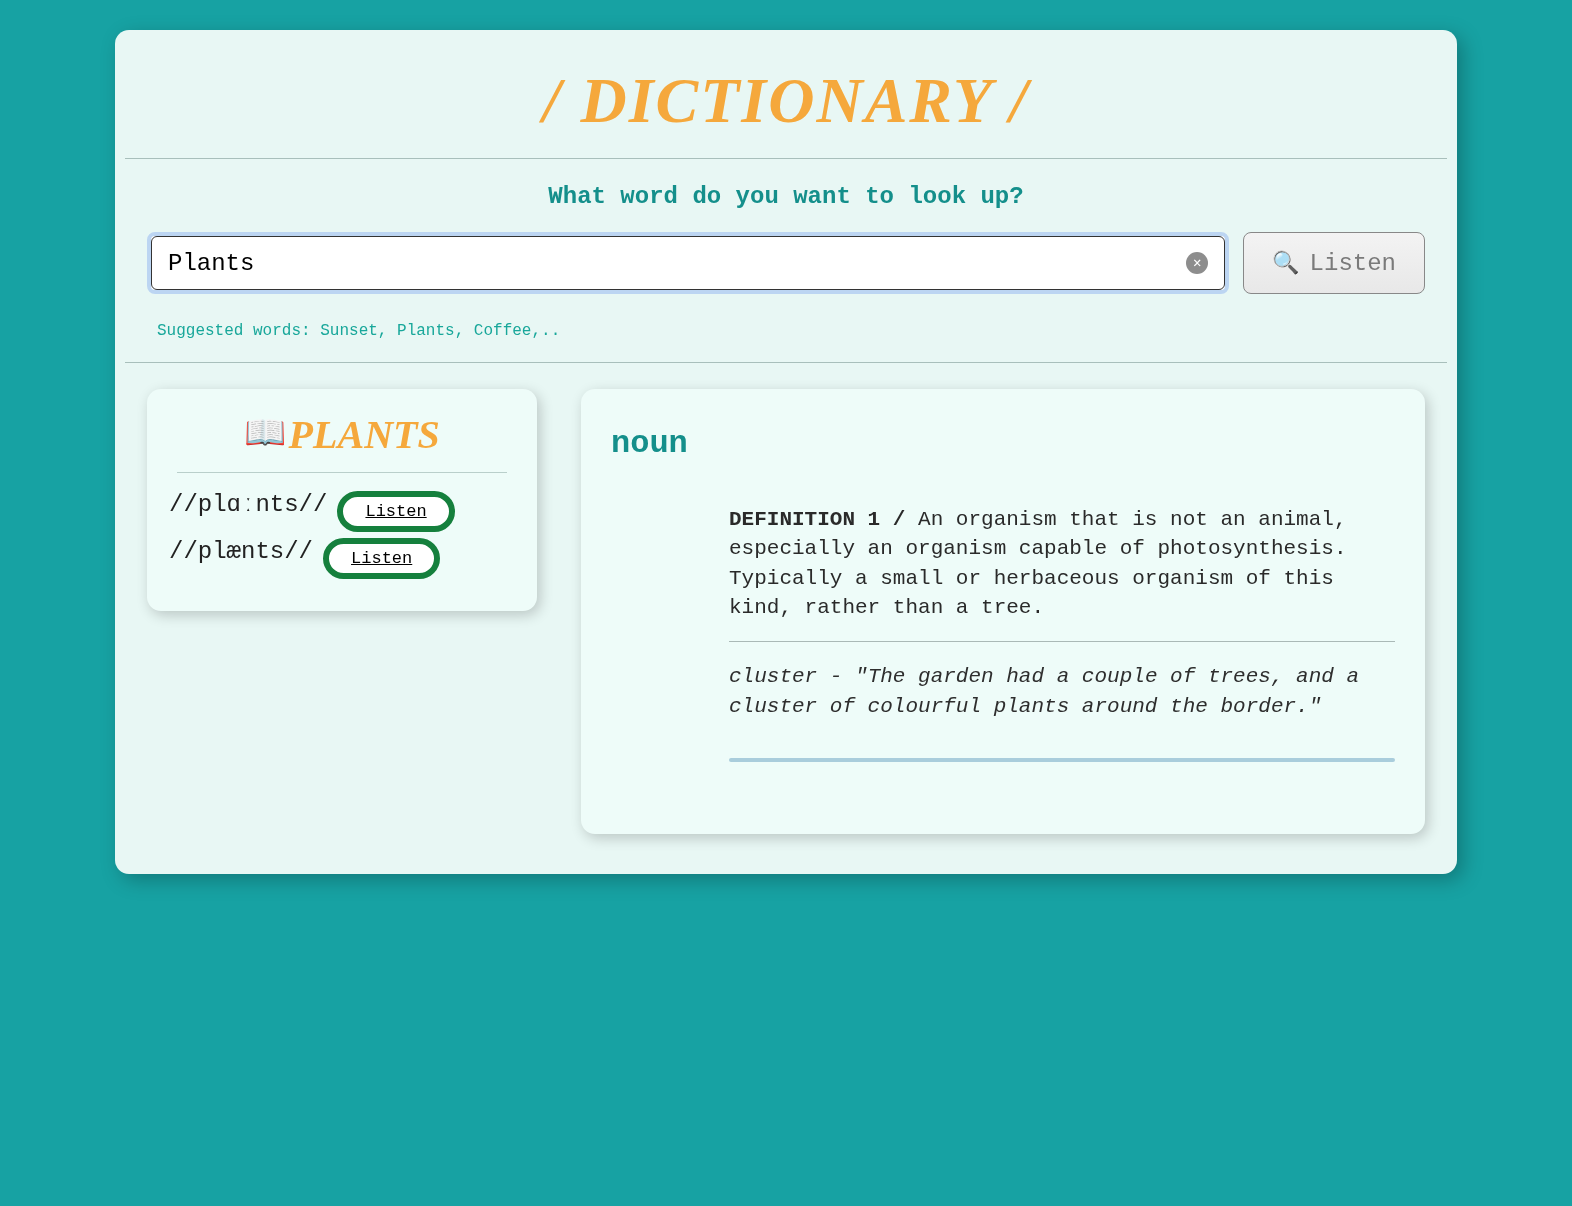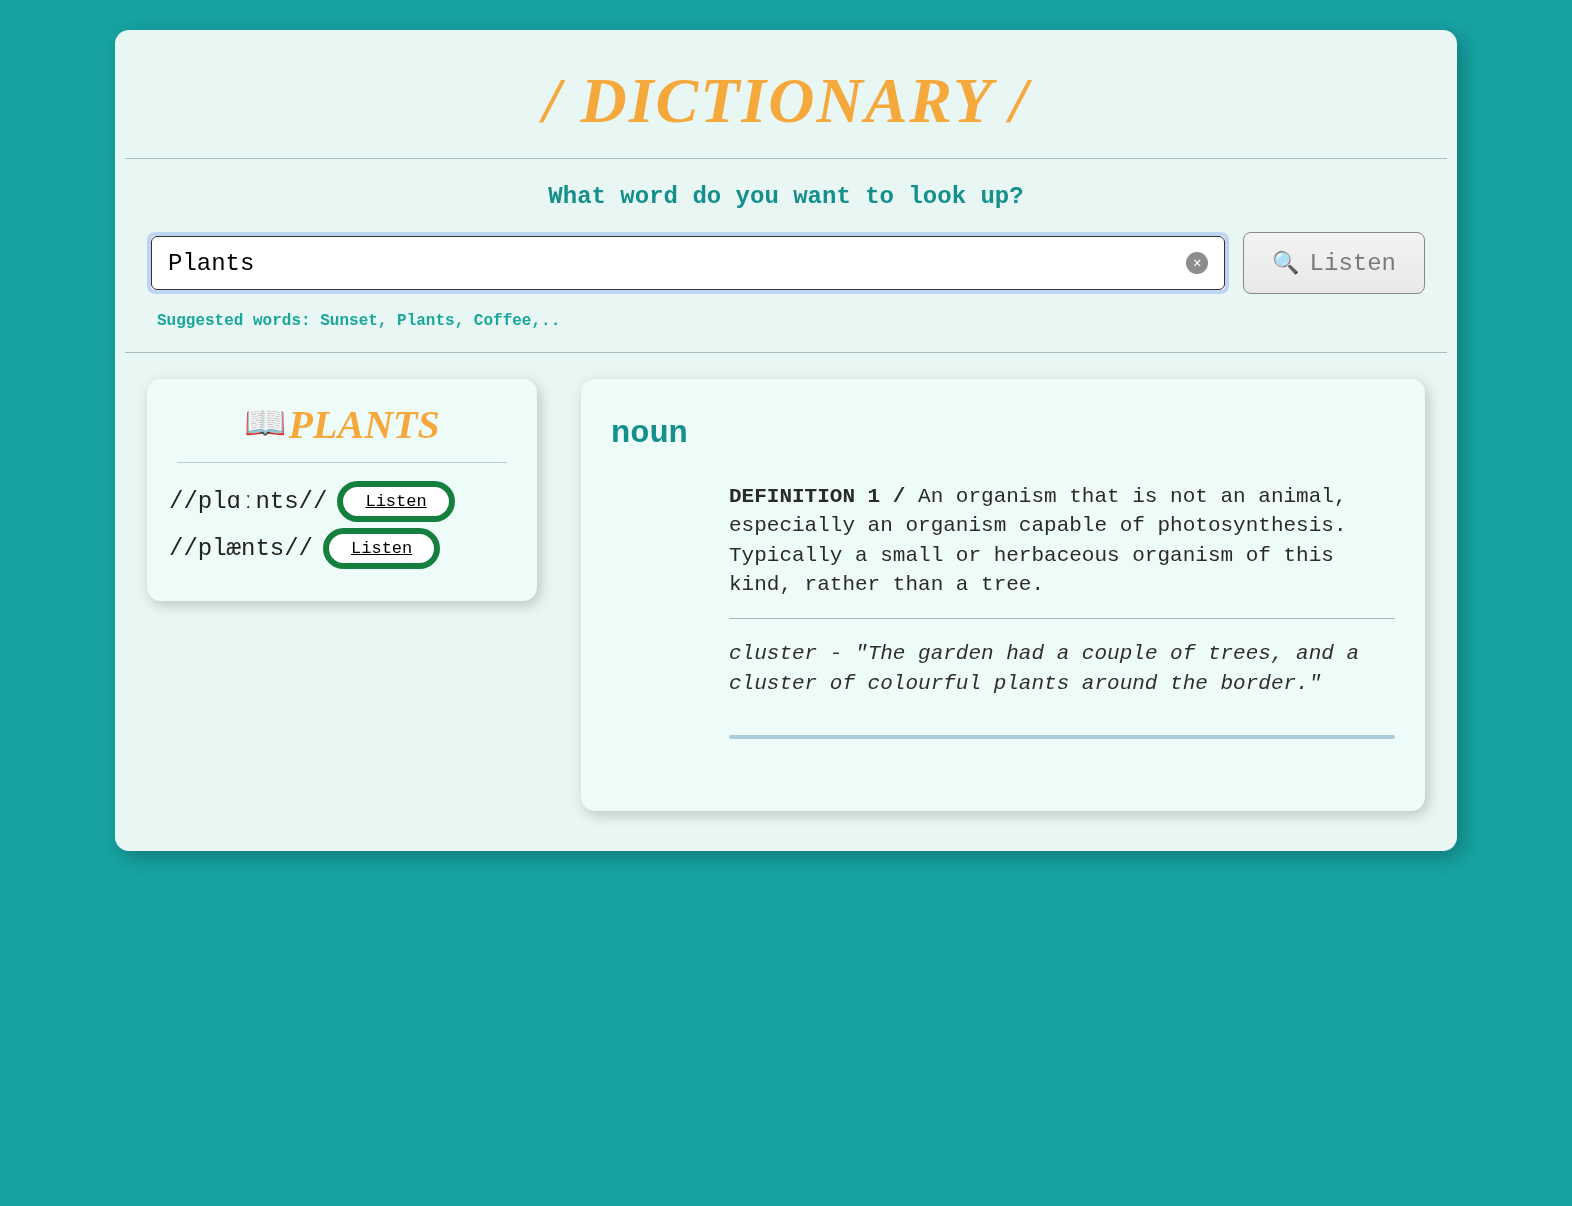--- a/index.html
+++ b/index.html
@@ -94,22 +94,21 @@
       border: 1px solid #888;
       border-radius: 8px;
       cursor: pointer;
     }
     .mag {
       font-size: 22px;
     }
     .suggestions {
       color: #18a79a;
       font-size: 16px;
-      padding: 18px 32px 22px 32px;
-      font-weight: bold;
+      padding: 28px 32px 22px 32px;
     }
     hr.divider2 {
       border: none;
       border-top: 1px solid #a8bfbb;
       margin: 0 0 26px 0;
     }
     .content-row {
       display: flex;
       gap: 44px;
       padding: 0 22px;
@@ -142,21 +141,21 @@
       font-size: 40px;
       text-transform: uppercase;
     }
     .word-card hr {
       border: none;
       border-top: 1px solid #b9cfcb;
       margin: 0 8px 18px 8px;
     }
     .pron-row {
       display: flex;
-      align-items: center;
+      align-items: flex-start;
       gap: 10px;
       margin-bottom: 6px;
     }
     .pron-text {
       font-size: 24px;
       color: #222;
     }
     .listen-btn {
       font-family: "Courier New", Courier, monospace;
       font-size: 17px;
@@ -171,21 +170,21 @@
       flex: 1;
       background: #eefcf9;
       border-radius: 14px;
       box-shadow: 3px 4px 14px rgba(0,0,0,0.2);
       padding: 36px 30px 36px 30px;
     }
     .pos {
       color: #148f8b;
       font-weight: 900;
       font-size: 32px;
-      margin-bottom: 30px;
+      margin-bottom: 43px;
     }
     .def-block {
       margin-left: 118px;
     }
     .def {
       font-size: 21px;
       color: #2a2a2a;
       line-height: 1.4;
       margin-bottom: 18px;
     }

